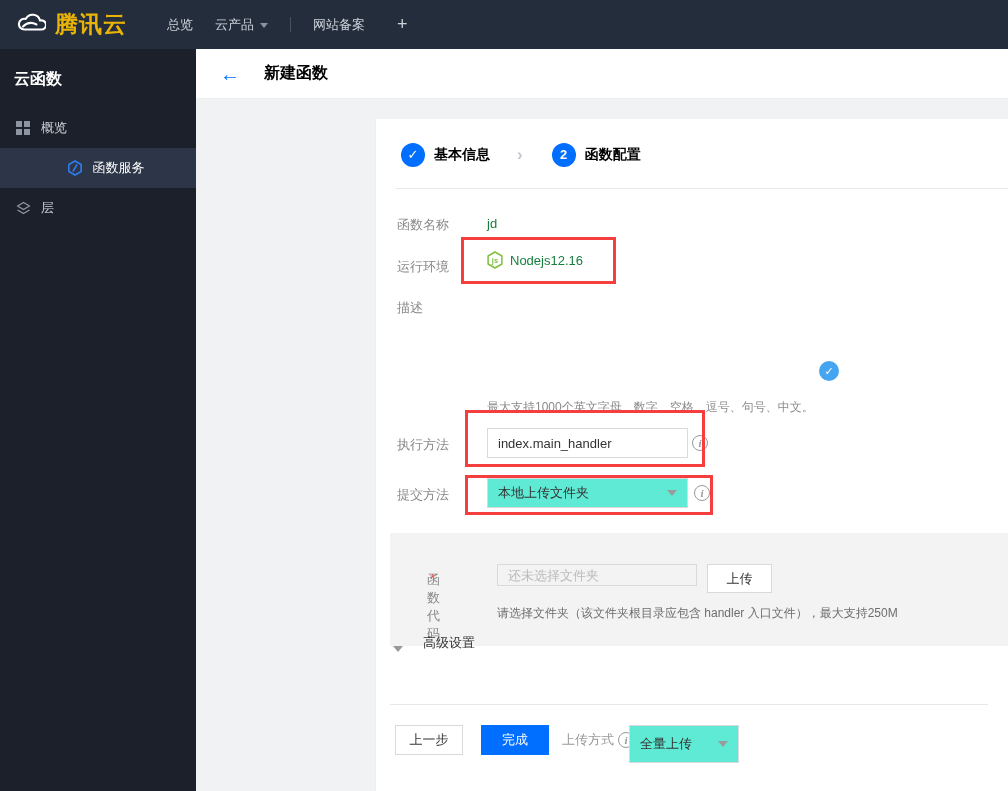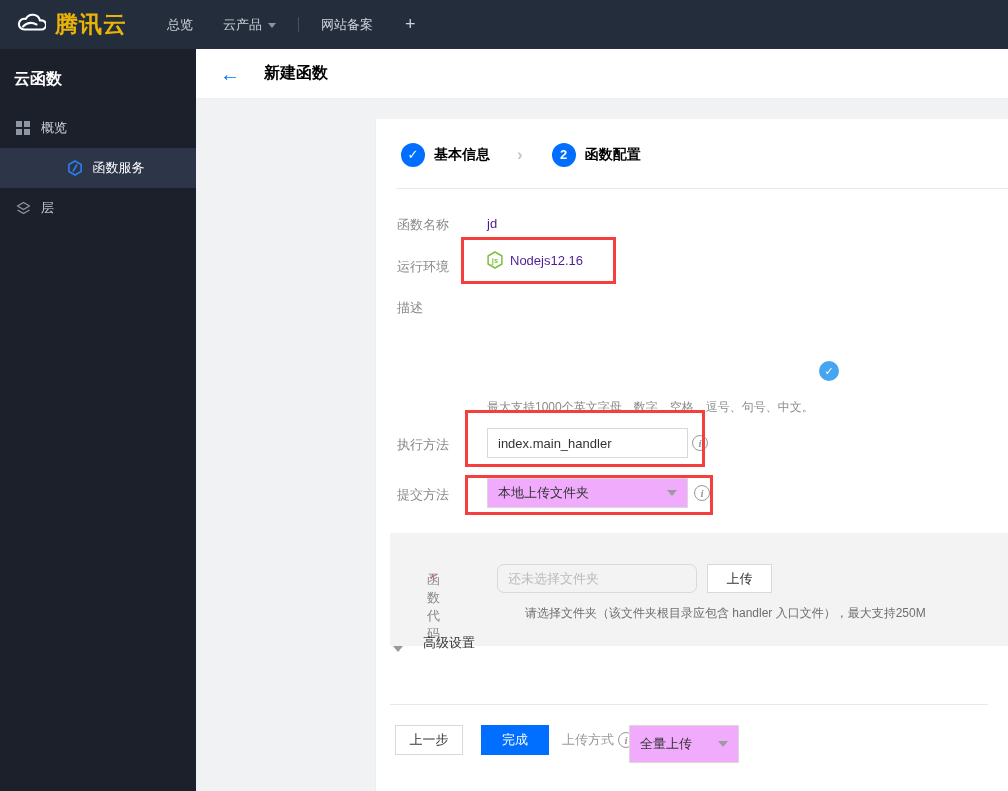--- a/index.html
+++ b/index.html
@@ -8,21 +8,21 @@
     position:relative; overflow:hidden; background:#f1f2f4;
     font-family:"Liberation Sans","DejaVu Sans",sans-serif; font-size:13px; color:#333;
   }
   
   .topbar { position:absolute; top:0; left:0; width:1008px; height:49px; background:#232d3c;
     display:flex; align-items:center; z-index:10; }
   .logo-wrap { display:flex; align-items:center; margin-left:16px; }
   .brand { color:#eab308; font-size:23px; font-weight:bold; margin-left:9px; letter-spacing:1px;font-family:Liberation Serif, serif; }
   .tnav { color:#ced3da; font-size:13px; cursor:pointer; display:flex; align-items:center; }
   .tnav.overview { margin-left:40px; }
-  .tnav.products { margin-left:30px; }
+  .tnav.products { margin-left:22px; }
   .caret-down { width:0; height:0; border-left:4px solid transparent; border-right:4px solid transparent;
     border-top:5px solid #8a93a2; margin-left:6px; margin-top:2px; }
   .tnav-divider { width:1px; height:15px; background:#46505f; margin:0 22px; }
   .tnav.plus { font-size:18px; margin-left:32px; color:#ced3da; }
   
   .sidebar { position:absolute; top:49px; left:0; width:196px; height:742px; background:#1c202a; z-index:9; }
   .sb-title { color:#fff; font-size:16px; font-weight:bold; padding:20px 0 18px 14px; }
   .sb-item { height:40px; display:flex; align-items:center; padding-left:15px;
     color:#ced2d9; font-size:13px; cursor:pointer; }
   .sb-item.active { background:#2c3648; color:#fff;justify-content:center; }
@@ -40,57 +40,57 @@
   
   .steps { left:25px; top:23px; height:25px; display:flex; align-items:center; white-space:nowrap; }
   .steps > * { position:static; }
   .step-circle { width:24px; height:24px; border-radius:50%; background:#006eff; color:#fff;
     display:flex; align-items:center; justify-content:center; font-size:13px; font-weight:bold; flex:none; }
   .step-label { font-size:14px; font-weight:bold; color:#000; margin-left:9px; }
   .step-sep { color:#c3c8cf; font-size:17px; margin:0 29px 0 27px; font-weight:bold; }
   .steps-divider { left:20px; right:0; top:69px; height:1px; background:#e7e8eb; }
   
   .f-label { left:21px; color:#888; font-size:13px; }
-  .f-value { color:#4c1d95; font-size:13px; }
+  .f-value { color:#15803d; font-size:13px; }
   .hl-box { border:3px solid #f53f3f; pointer-events:none; z-index:5; }
   .hl-runtime { left:85px; top:118px; width:155px; height:47px; }
   .hl-handler { left:89px; top:291px; width:240px; height:57px; }
   .hl-submit  { left:89px; top:356px; width:248px; height:40px; }
   .runtime-row { left:111px; top:132px; display:flex; align-items:center; }
   .runtime-row > * { position:static; }
   .node-icon { width:16px; height:18px; margin-right:7px; }
   .desc-textarea { left:111px; top:171px; width:359px; height:99px; border:1px solid #d9d9d9;
     padding:8px 10px; font-family:inherit; font-size:13px; color:#333; resize:none; outline:none; background:#fff; }
   .check-badge { left:443px; top:242px; width:20px; height:20px; border-radius:50%; background:#46a5f1;
     color:#fff; font-size:11px; display:flex; align-items:center; justify-content:center; z-index:3; }
   .help-text { color:#8a8a8a; font-size:12px; white-space:nowrap; }
   .desc-help { left:111px; top:280px; }
   .text-input { border:1px solid #d9d9d9; font-family:inherit; font-size:13px; color:#333;
     padding:0 10px; outline:none; background:#fff; }
   .handler-input { left:111px; top:309px; width:201px; height:30px; }
-  .select-box { border:1px solid #d9d9d9; background:#f0abfc; display:flex; align-items:center;
+  .select-box { border:1px solid #d9d9d9; background:#5eead4; display:flex; align-items:center;
     padding:0 10px; cursor:pointer; font-size:13px; color:#333; }
   .select-box > * { position:static; }
   .submit-select { left:111px; top:359px; width:201px; height:30px; }
   .sel-caret { width:0; height:0; border-left:5px solid transparent; border-right:5px solid transparent;
     border-top:6px solid #9b9b9b; margin-left:auto; }
   .info-icon { width:16px; height:16px; border:1px solid #999; border-radius:50%; color:#999;
     font-size:11px; display:flex; align-items:center; justify-content:center; cursor:pointer;
     font-family:"Liberation Serif","DejaVu Serif",serif; font-style:italic; font-weight:bold; }
   .info-handler { left:316px; top:316px; }
   .info-submit  { left:318px; top:366px; }
   
   .code-section { left:14px; top:414px; width:618px; height:113px; background:#f3f3f4; }
   .code-label { left:37px; top:38px; color:#888; font-size:13px; }
   .req-mark { color:#e54545; margin-left:3px; position:static; }
-  .code-input { left:107px; top:31px; width:200px; height:29px; background:#f3f3f4;border-radius:7px; }
+  .code-input { left:107px; top:31px; width:200px; height:22px; background:#f3f3f4; }
   .code-input::placeholder { color:#bbb; }
   .upload-btn { left:317px; top:31px; width:65px; height:29px; background:#fff; border:1px solid #d9d9d9;
     color:#333; font-size:13px; cursor:pointer; font-family:inherit; }
-  .code-help { left:107px; top:72px; color:#6e6e6e;margin-left:28px; }
+  .code-help { left:107px; top:72px; color:#6e6e6e; }
   
   .advanced { left:17px; top:515px; display:flex; align-items:flex-end; cursor:pointer;gap:14px; }
   .advanced > * { position:static; }
   .adv-caret { width:0; height:0; border-left:5px solid transparent; border-right:5px solid transparent;
     border-top:6px solid #97999e; margin-right:6px; }
   .adv-label { font-size:13px; color:#333; }
   .footer-divider { left:14px; right:20px; top:585px; height:1px; background:#e7e8eb; }
   .btn { height:30px; font-size:13px; cursor:pointer; font-family:inherit;
     display:flex; align-items:center; justify-content:center; }
   .prev-btn { left:19px; top:606px; width:68px; background:#fff; border:1px solid #d9d9d9; color:#333; }

